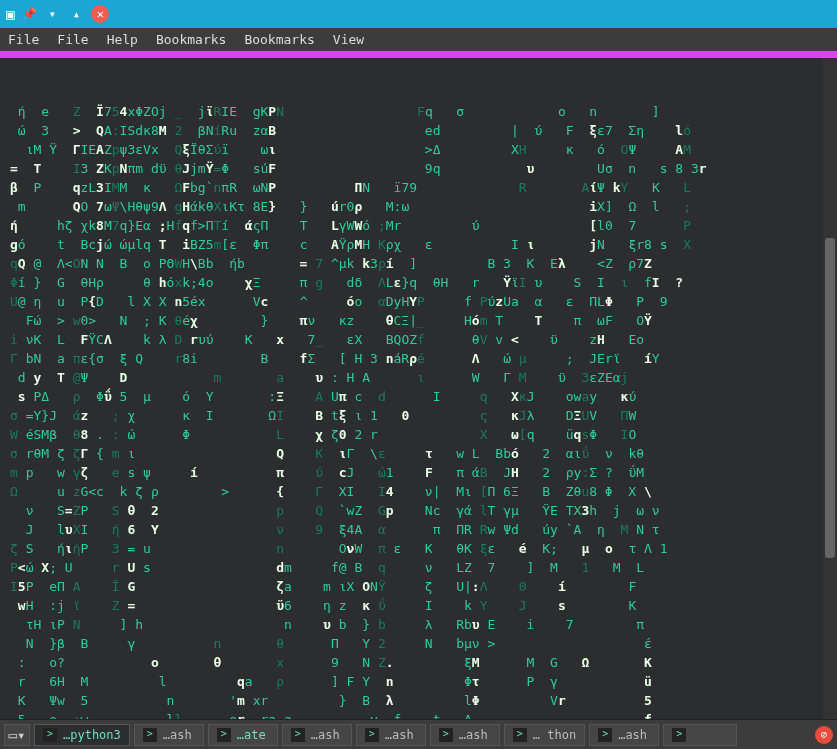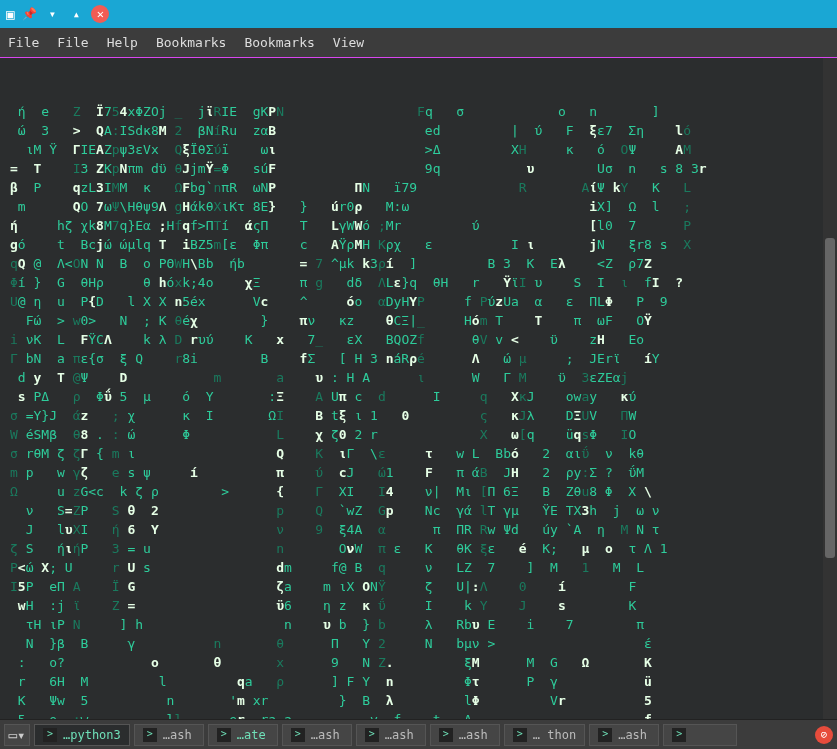--- a/index.html
+++ b/index.html
@@ -25,21 +25,21 @@
     margin-left: 6px; font-size: 12px;
   }
   .wbtn.min { background: transparent; }
   .wbtn.max { background: transparent; }
   .wbtn.close { background: #f25c54; }
   .menubar {
     height: 30px;
     background: #3c3c3c;
     display:flex; align-items:center;
     padding: 0 8px;
-    border-bottom: 1px solid #d946ef;
+    border-bottom: 7px solid #d946ef;
     color: #ddd; font-size: 13px;
     gap: 18px;
   }
   .menubar span { cursor: default; }
   .terminal {
     flex: 1;
     background: #2b2d2e;
     padding: 6px 10px;
     font-family: "DejaVu Sans Mono", monospace;
     font-size: 13px;

